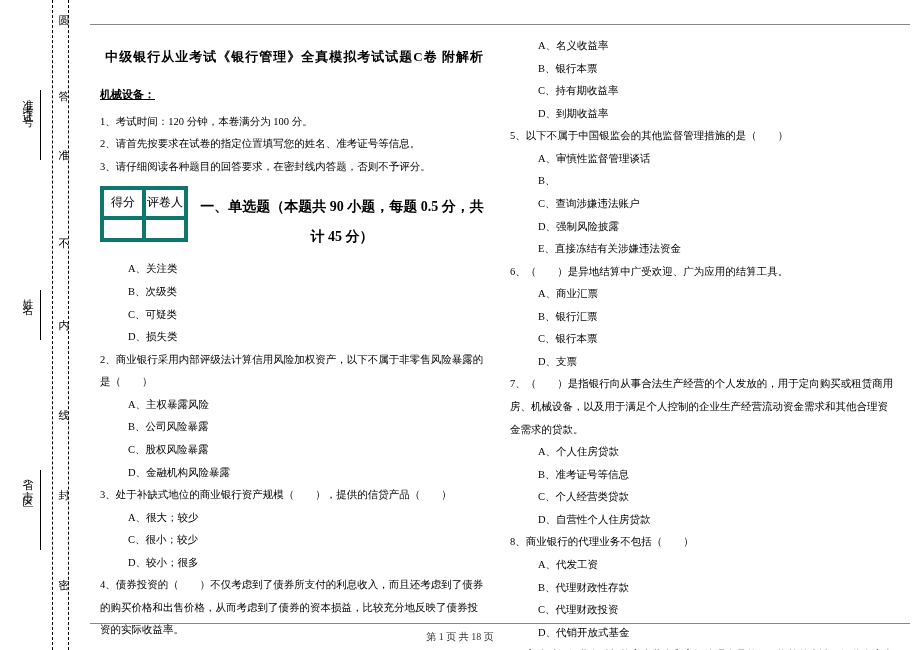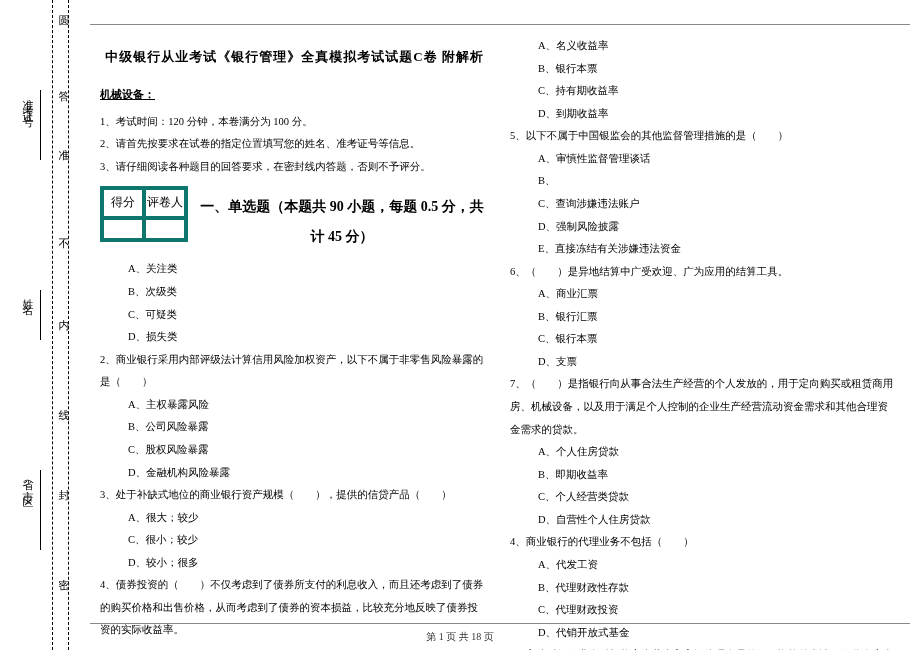--- a/index.html
+++ b/index.html
@@ -188,25 +188,25 @@
     <div class="opt">E、直接冻结有关涉嫌违法资金</div>
 
     <div class="p">6、（　　）是异地结算中广受欢迎、广为应用的结算工具。</div>
     <div class="opt">A、商业汇票</div>
     <div class="opt">B、银行汇票</div>
     <div class="opt">C、银行本票</div>
     <div class="opt">D、支票</div>
 
     <div class="p">7、（　　）是指银行向从事合法生产经营的个人发放的，用于定向购买或租赁商用房、机械设备，以及用于满足个人控制的企业生产经营流动资金需求和其他合理资金需求的贷款。</div>
     <div class="opt">A、个人住房贷款</div>
-    <div class="opt">B、即期收益率</div>
+    <div class="opt">B、准考证号等信息</div>
     <div class="opt">C、个人经营类贷款</div>
     <div class="opt">D、自营性个人住房贷款</div>
 
-    <div class="p">4、商业银行的代理业务不包括（　　）</div>
+    <div class="p">8、商业银行的代理业务不包括（　　）</div>
     <div class="opt">A、代发工资</div>
     <div class="opt">B、代理财政性存款</div>
     <div class="opt">C、代理财政投资</div>
     <div class="opt">D、代销开放式基金</div>
 
     <div class="p">9、主体对银行业金融机构审查董事和高级管理人员的任职资格的申请，银监会应当在自收到申</div>
   </div>
 </div>
 
 <div class="footer">第 1 页 共 18 页</div>

